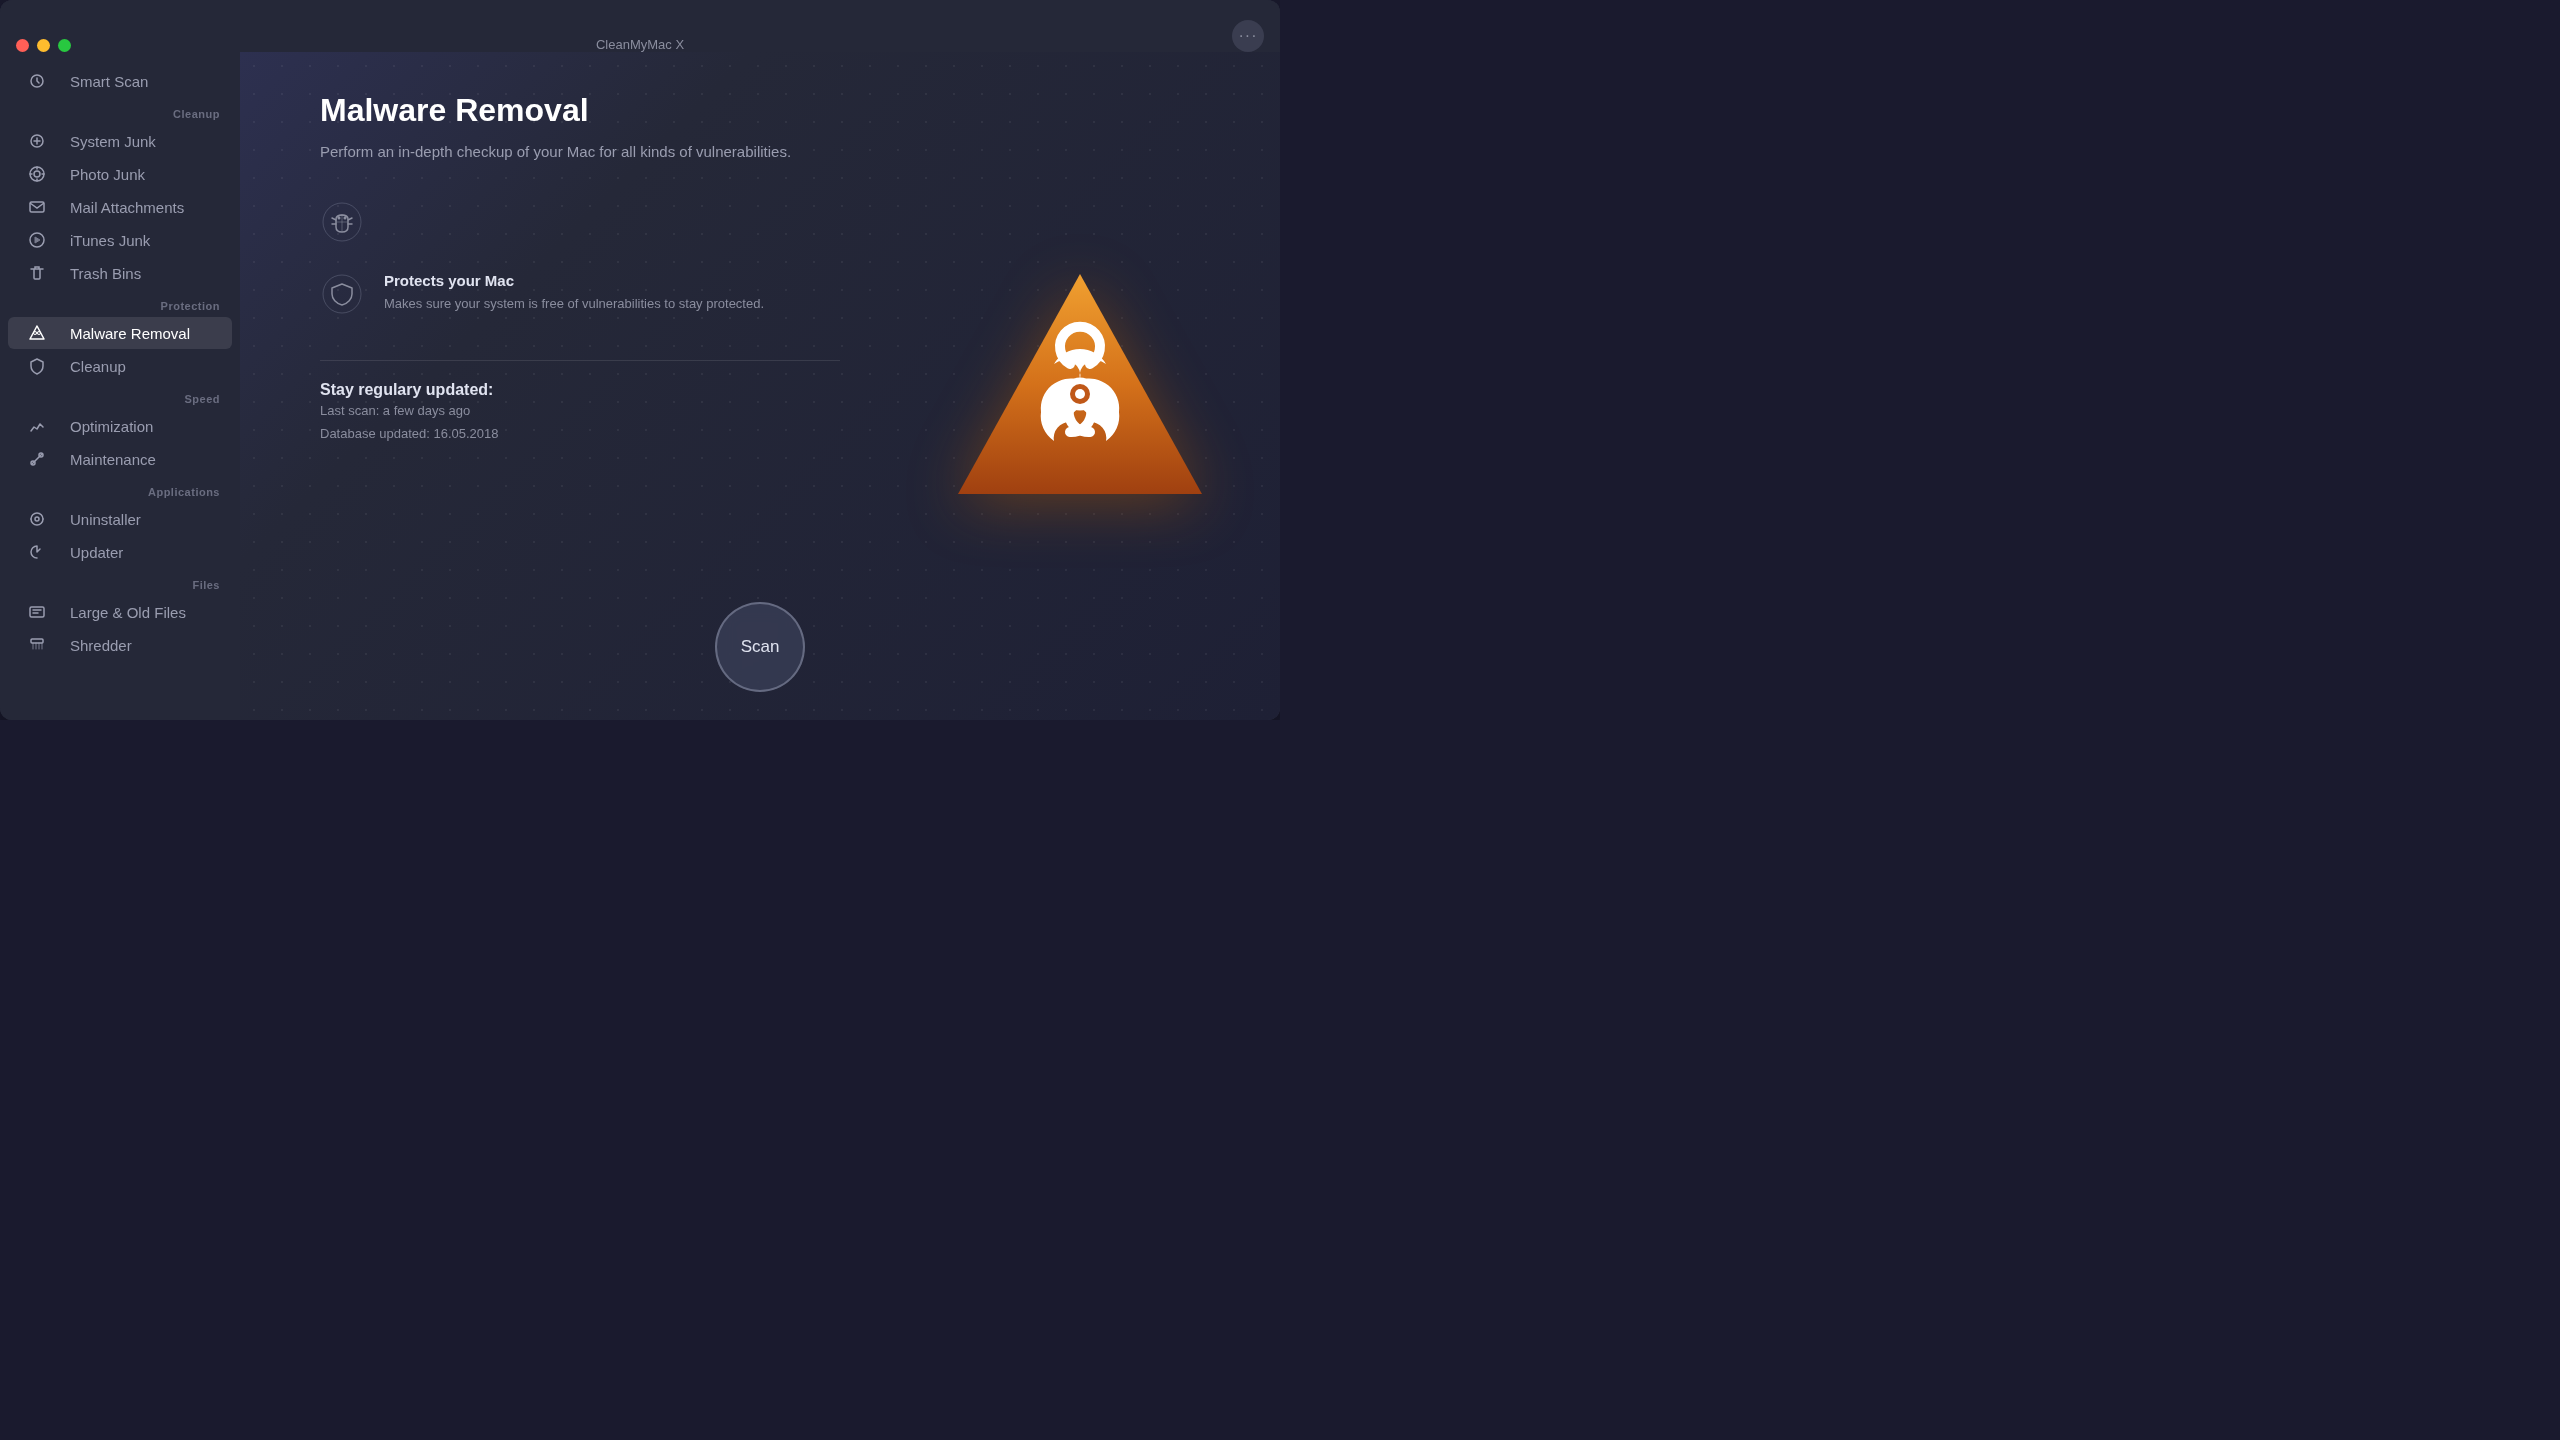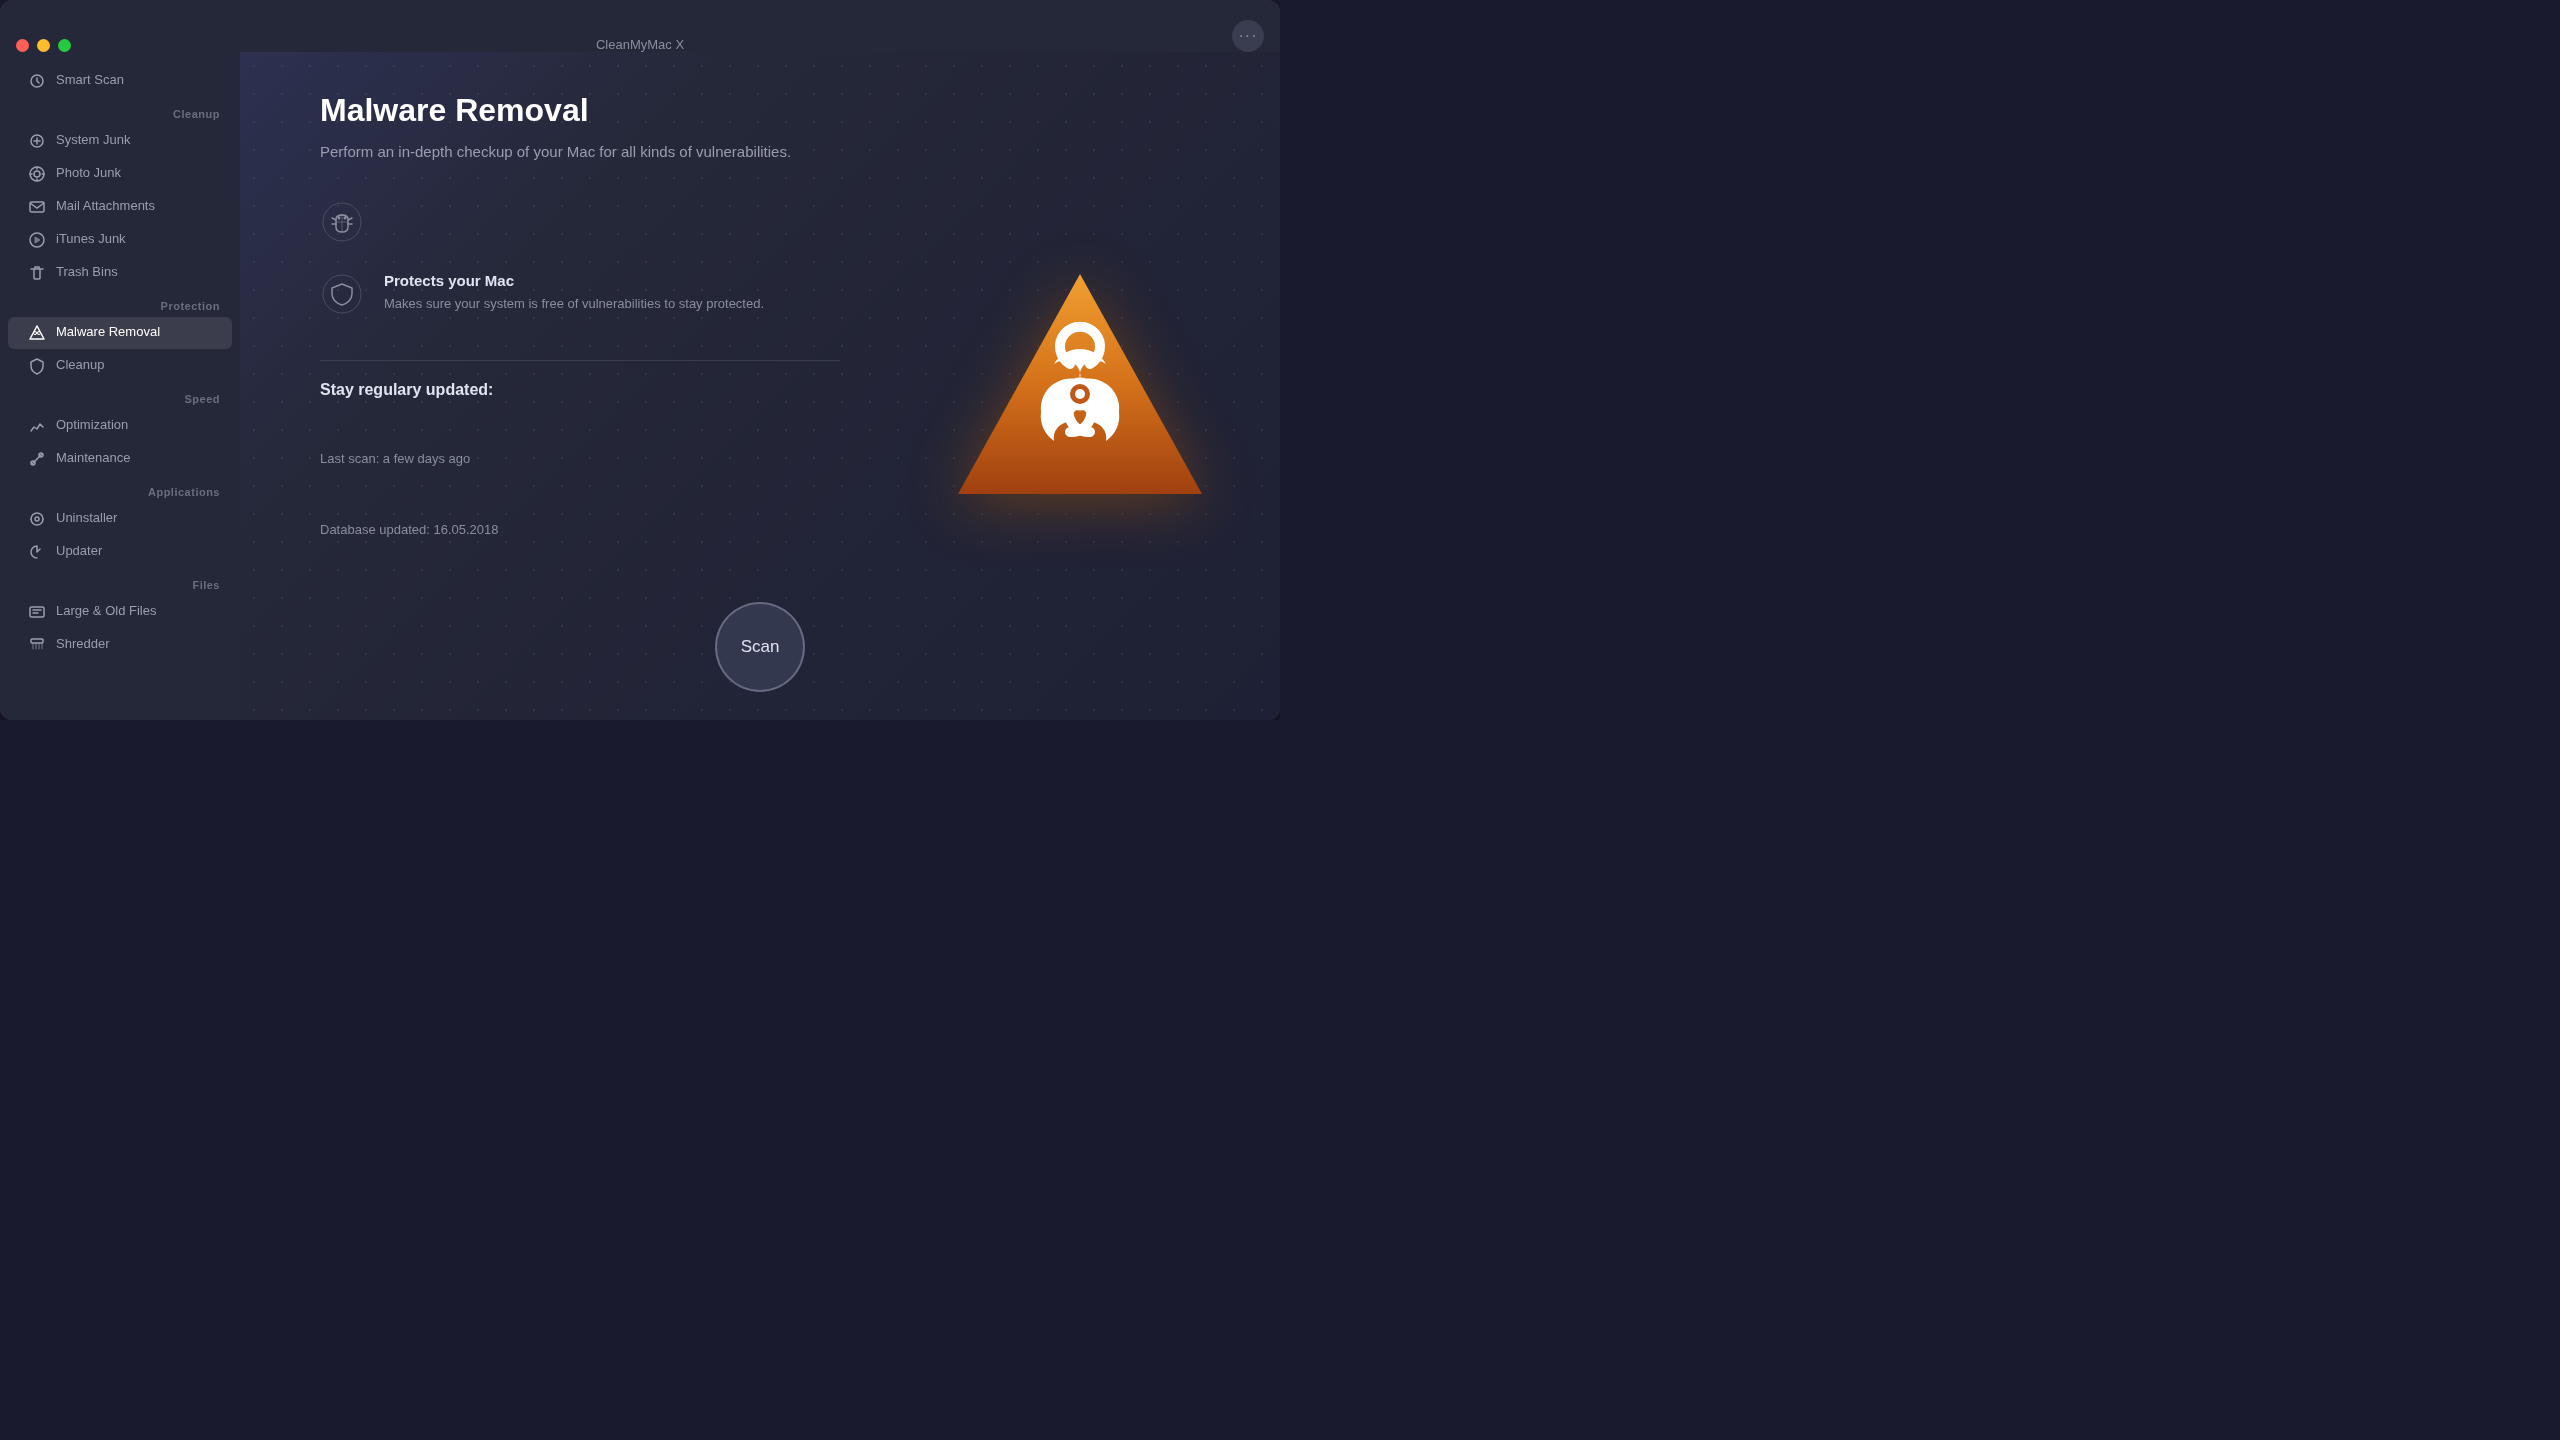--- a/index.html
+++ b/index.html
@@ -78,26 +78,26 @@
     }
     .sidebar {
       width: 240px;
       background: #252838;
       padding: 12px 0;
       flex-shrink: 0;
       overflow-y: auto;
     }
     .sidebar-item {
       display: flex;
-      align-items: flex-start;
-      gap: 10px;
+      align-items: center;
+      gap: 24px;
       padding: 7px 20px;
       cursor: pointer;
       color: #9a9db0;
-      font-size: 13px;
+      font-size: 15px;
       border-radius: 6px;
       margin: 1px 8px;
       transition: background 0.15s;
     }
     .sidebar-item.active {
       background: rgba(255,255,255,0.1);
       color: #ffffff;
     }
     .sidebar-section {
       color: #6a6d80;
@@ -193,21 +193,20 @@
     .update-title {
       color: #e0e3f0;
       font-size: 16px;
       font-weight: 700;
       margin-bottom: 0;
     }
     .update-detail {
       color: #8a8d9e;
       font-size: 13px;
       line-height: 1.8;
-      margin-top: 48px;
     }
     .scan-button-wrap {
       position: absolute;
       bottom: 28px;
       left: 50%;
       transform: translateX(-50%);
       z-index: 2;
     }
     .scan-button {
       width: 90px;

